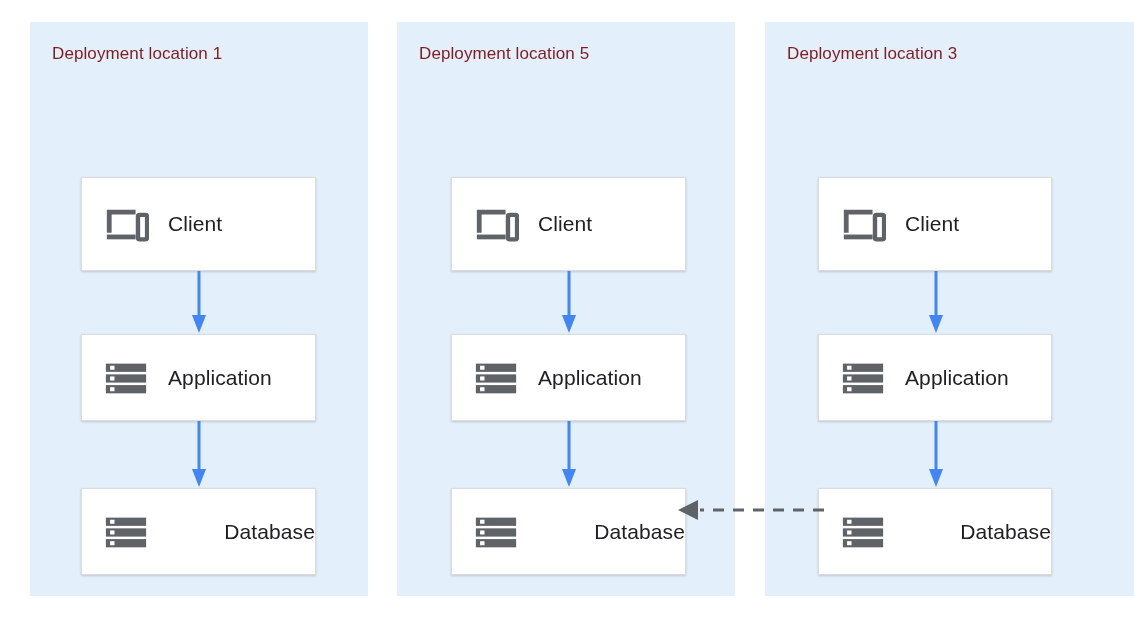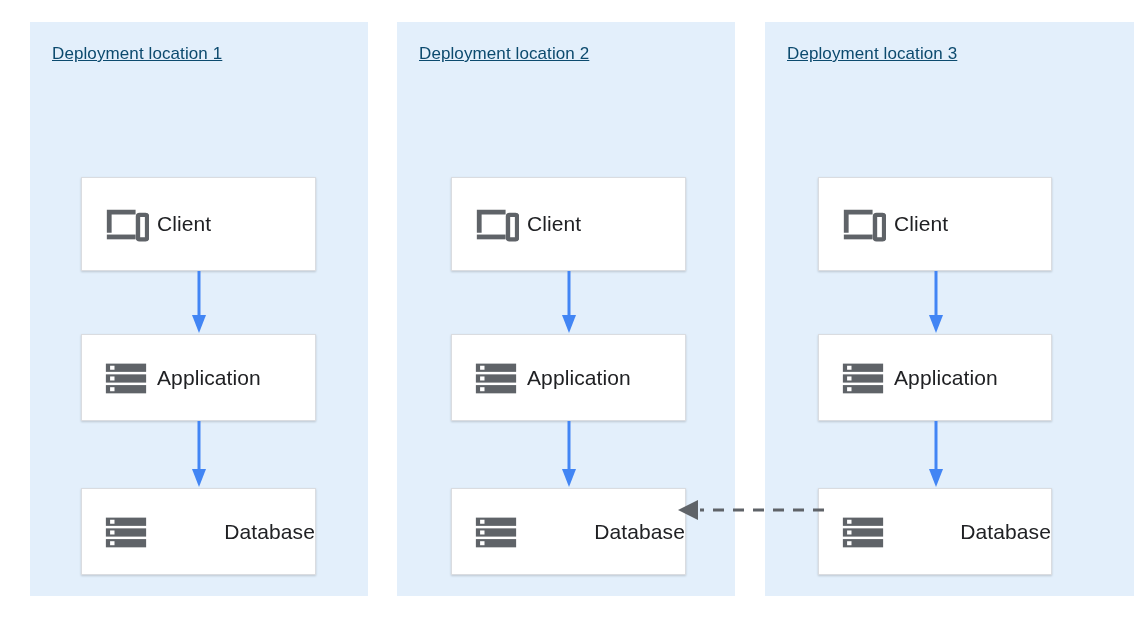--- a/index.html
+++ b/index.html
@@ -33,45 +33,44 @@
   #panel-1 { left: 30px;  width: 338px; }
   #panel-2 { left: 397px; width: 338px; }
   #panel-3 { left: 765px; width: 380px; }
 
   .panel-label {
     position: absolute;
     left: 22px;
     top: 22px;
     font-size: 17px;
     line-height: 20px;
-    color: #0c4a6e;
+    color: #7f1d1d;
     white-space: nowrap;
     letter-spacing: 0.1px;
-    text-decoration: underline;
   }
 
   
   .node {
     position: absolute;
     background: #ffffff;
     border: 1px solid #DADCE0;
     box-shadow: 0 1px 2px rgba(60,64,67,0.22);
     display: flex;
     align-items: center;
     box-sizing: border-box;
   }
   .node-icon {
     width: 46px;
     height: 46px;
     margin-left: 21px;
     flex: 0 0 auto;
     display: block;
   }
   .node-label {
-    margin-left: 8px;
+    margin-left: 19px;
     font-size: 21px;
     color: #202124;
     white-space: nowrap;
     letter-spacing: 0.1px;
   }
 
   
   .row-client   { top: 155px; height: 94px; }
   .row-app      { top: 312px; height: 87px; }
   .row-db       { top: 466px; height: 87px; justify-content: space-between; }
@@ -149,21 +148,21 @@
         <rect x="3" y="20.2" width="42" height="8.6" fill="#5F6368"></rect>
         <rect x="7.4" y="22.4" width="4.6" height="4.2" fill="#ffffff"></rect>
         <rect x="3" y="31.4" width="42" height="8.6" fill="#5F6368"></rect>
         <rect x="7.4" y="33.6" width="4.6" height="4.2" fill="#ffffff"></rect>
       </svg>
       <span class="node-label">Database</span>
     </div>
   </div>
 
   <div class="panel" id="panel-2">
-    <div class="panel-label">Deployment location 2</div>
+    <div class="panel-label">Deployment location 5</div>
 
     <div class="node row-client">
       <svg class="node-icon" viewBox="0 0 48 48">
         <path fill="#5F6368" d="M4 9h30v5H9v19H4z"></path>
         <path fill="#5F6368" d="M4 35h30v5H4z"></path>
         <rect x="36.5" y="14.5" width="9.5" height="25.5" rx="1.6" fill="none" stroke="#5F6368" stroke-width="4.6"></rect>
       </svg>
       <span class="node-label">Client</span>
     </div>
 

